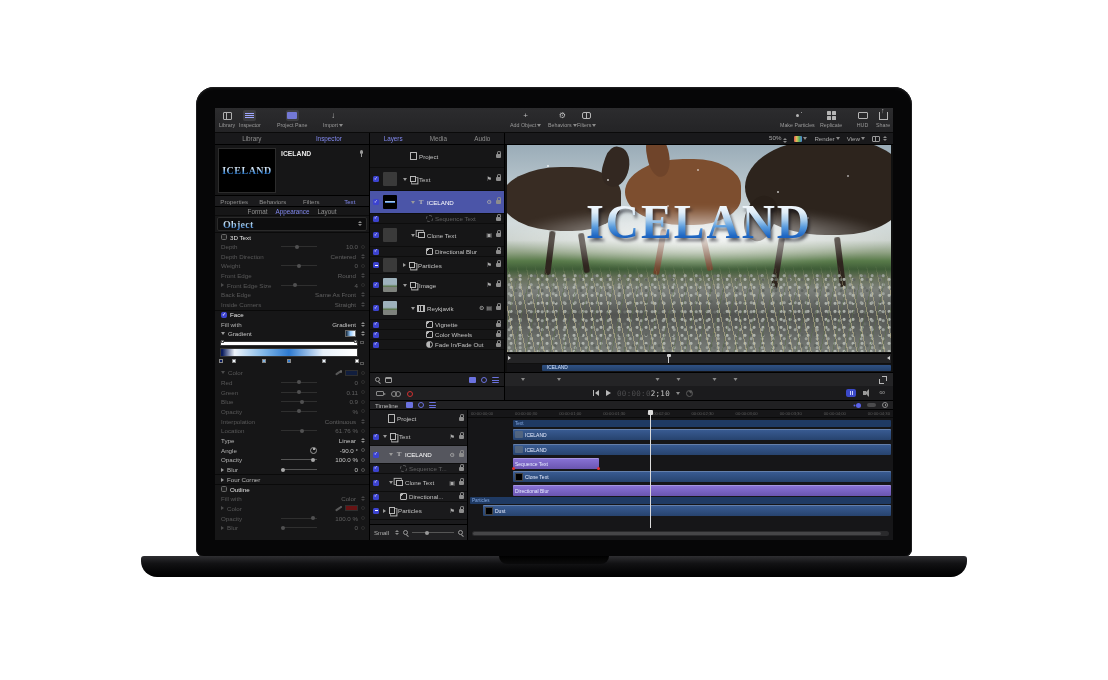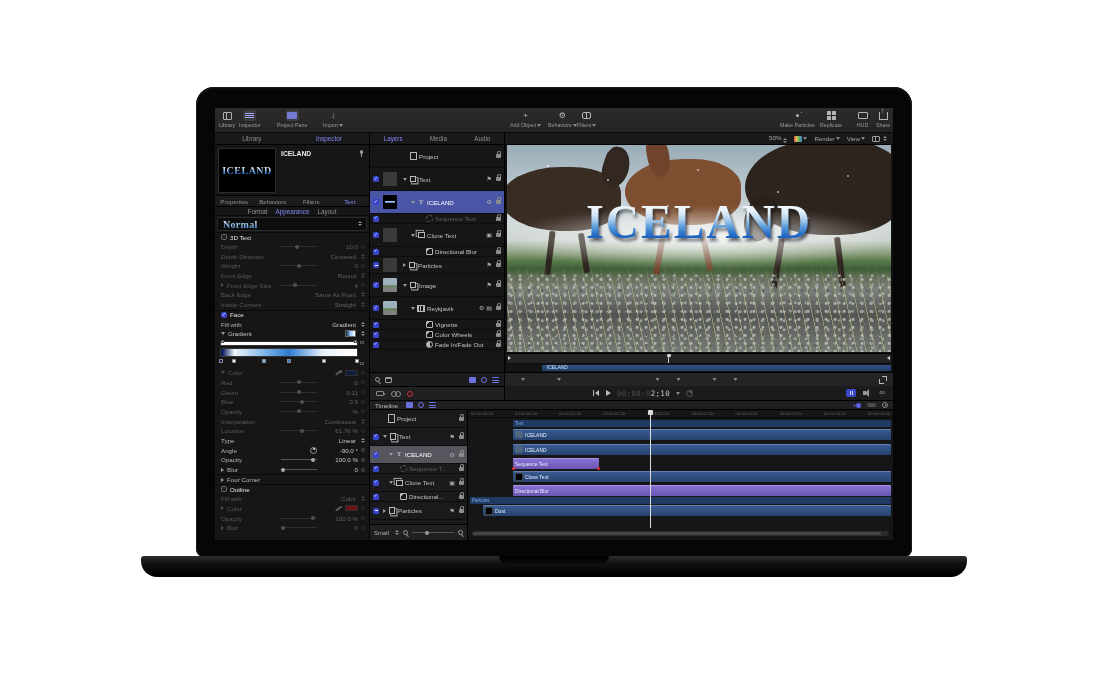--- a/index.html
+++ b/index.html
@@ -422,21 +422,21 @@
           <span class="tab">Behaviors</span>
           <span class="tab">Filters</span>
           <span class="tab active">Text</span>
       </div>
       <div class="subtabs">
         <span class="tab">Format</span>
           <span class="tab active">Appearance</span>
           <span class="tab">Layout</span>
       </div>
       <div class="preset">
-        <span class="preset-text">Normal</span>
+        <span class="preset-text">Object</span>
         <span class="stepper">
             <i class="su"></i>
             <i class="sd"></i>
           </span>
       </div>
 
       <div class="irows">
         <div class="irow k-check">
 
             <span class="cb"></span>

